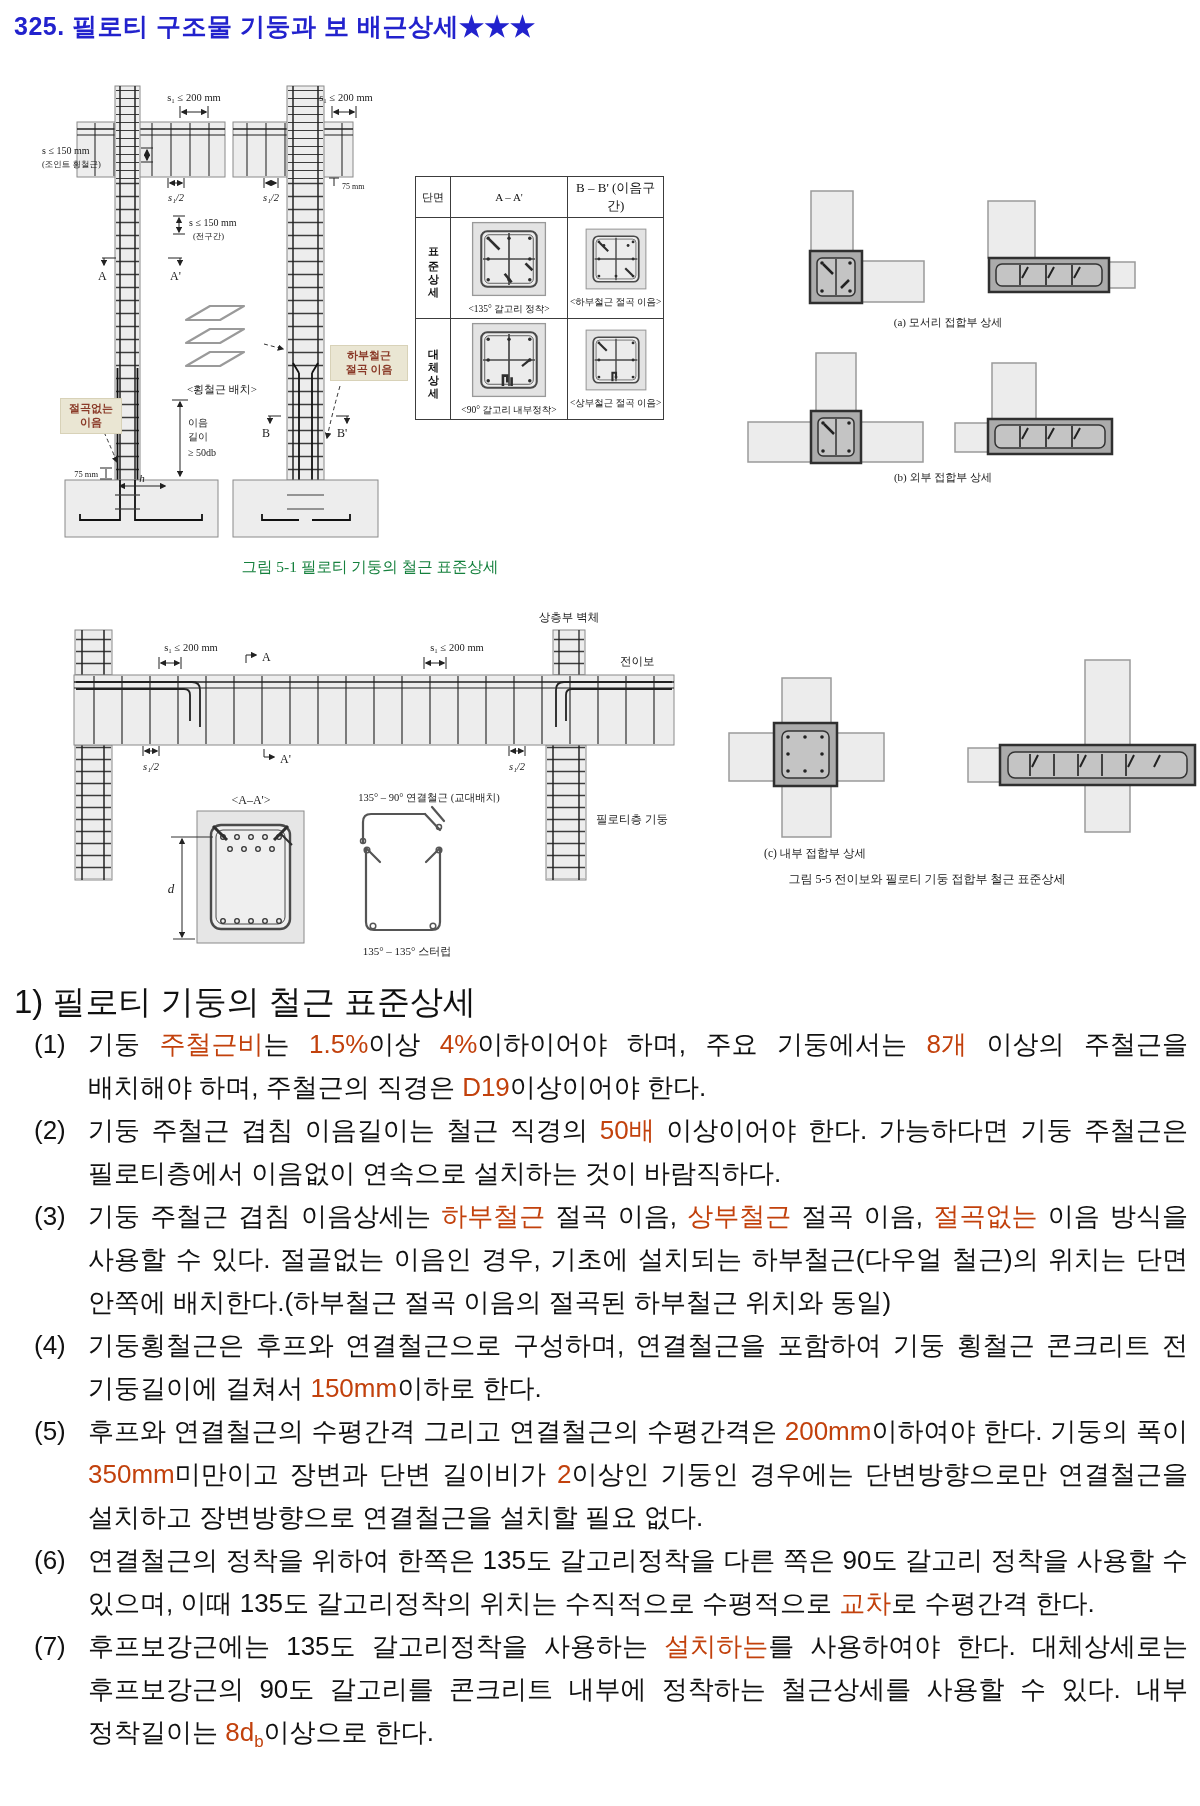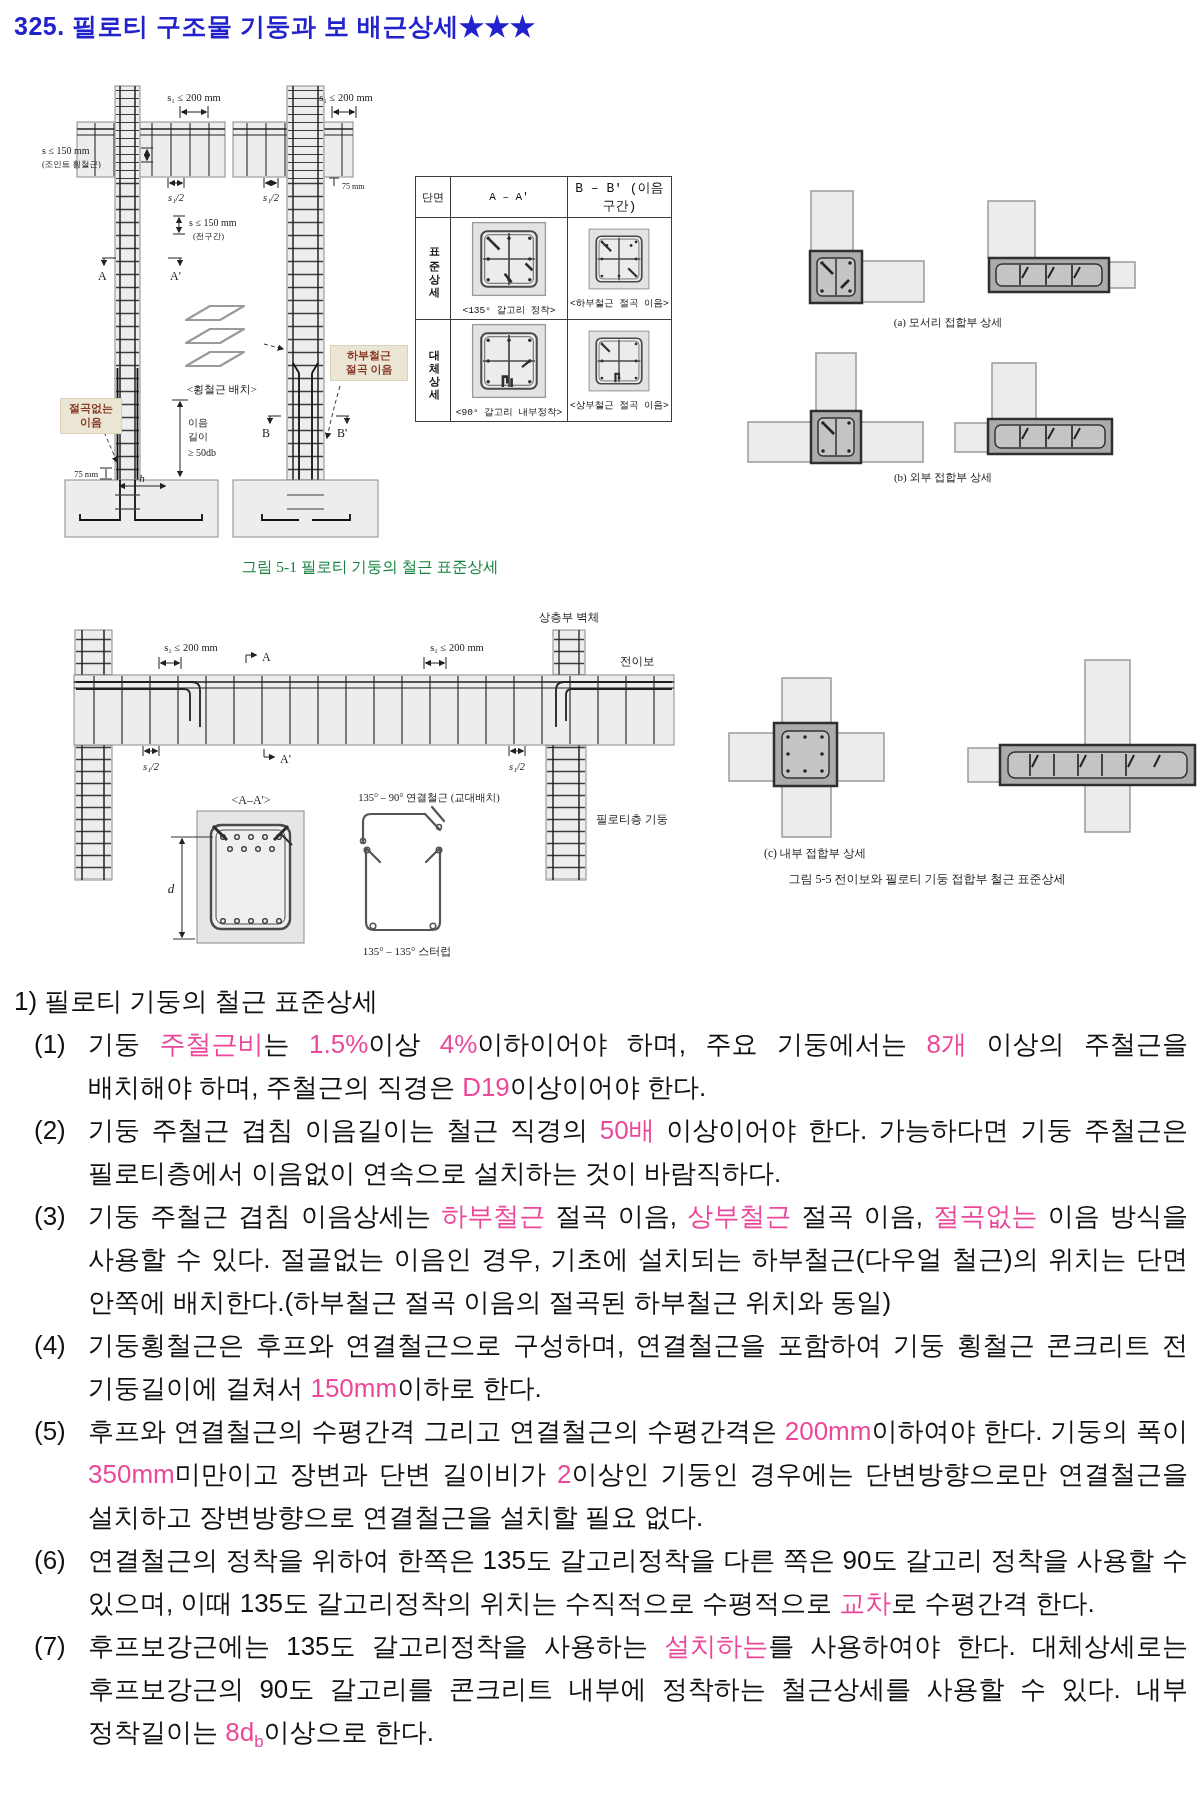--- a/index.html
+++ b/index.html
@@ -5,32 +5,32 @@
   html,body{margin:0;padding:0;}
   body{width:1200px;height:1806px;position:relative;overflow:hidden;background:#ffffff;
        font-family:"Liberation Sans",sans-serif;color:#111;}
   .abs{position:absolute;}
   .page-title{font-size:25px;font-weight:600;color:#2222cd;letter-spacing:0.5px;}
   svg text{font-family:"Liberation Serif",serif;fill:#1a1a1a;}
   .fig-caption{font-family:"Liberation Serif",serif;font-size:15.5px;color:#15803d;text-align:center;}
   .tanbox{background:#eae6d3;color:#8a3a28;font-family:"Liberation Serif",serif;font-weight:bold;
           font-size:11px;line-height:1.25;text-align:center;white-space:pre-line;padding:3px 2px;
           border:1px solid #d8d2b8;}
-  table.sec{border-collapse:collapse;font-family:Liberation Mono, monospace;}
+  table.sec{border-collapse:collapse;font-family:Liberation Serif, serif;}
   table.sec th,table.sec td{border:1.6px solid #3c3c3c;text-align:center;vertical-align:middle;padding:2px;}
   table.sec .hd{font-size:11px;font-weight:normal;height:24px;}
   table.sec .hd.small{font-size:13px;}
   .vt{writing-mode:vertical-rl;text-orientation:upright;letter-spacing:2px;font-size:11px;}
   .cellcap{font-size:9.5px;margin-top:1px;white-space:nowrap;}
   .notes{width:1174px;}
-  .nhead{font-size:26px;line-height:43px;}
+  .nhead{font-size:33px;line-height:43px;}
   .nitem{display:flex;padding-left:20px;}
   .nnum{flex:0 0 54px;font-size:26px;line-height:43px;}
   .nbody{flex:1;font-size:26px;line-height:43px;text-align:justify;word-break:keep-all;}
-  .nbody .red,.red{color:#ec4899;}
+  .nbody .red,.red{color:#c2410c;}
   .nbody sub{font-size:0.65em;}
 </style>
 </head>
 <body>
 
 <div class="abs page-title" style="left:14px;top:10px">325. 필로티 구조물 기둥과 보 배근상세★★★</div>
 
 <svg class="abs" style="left:40px;top:68px" width="340" height="480" viewBox="0 0 340 480">
   <defs>
     <pattern id="t14" patternUnits="userSpaceOnUse" width="60" height="13">

